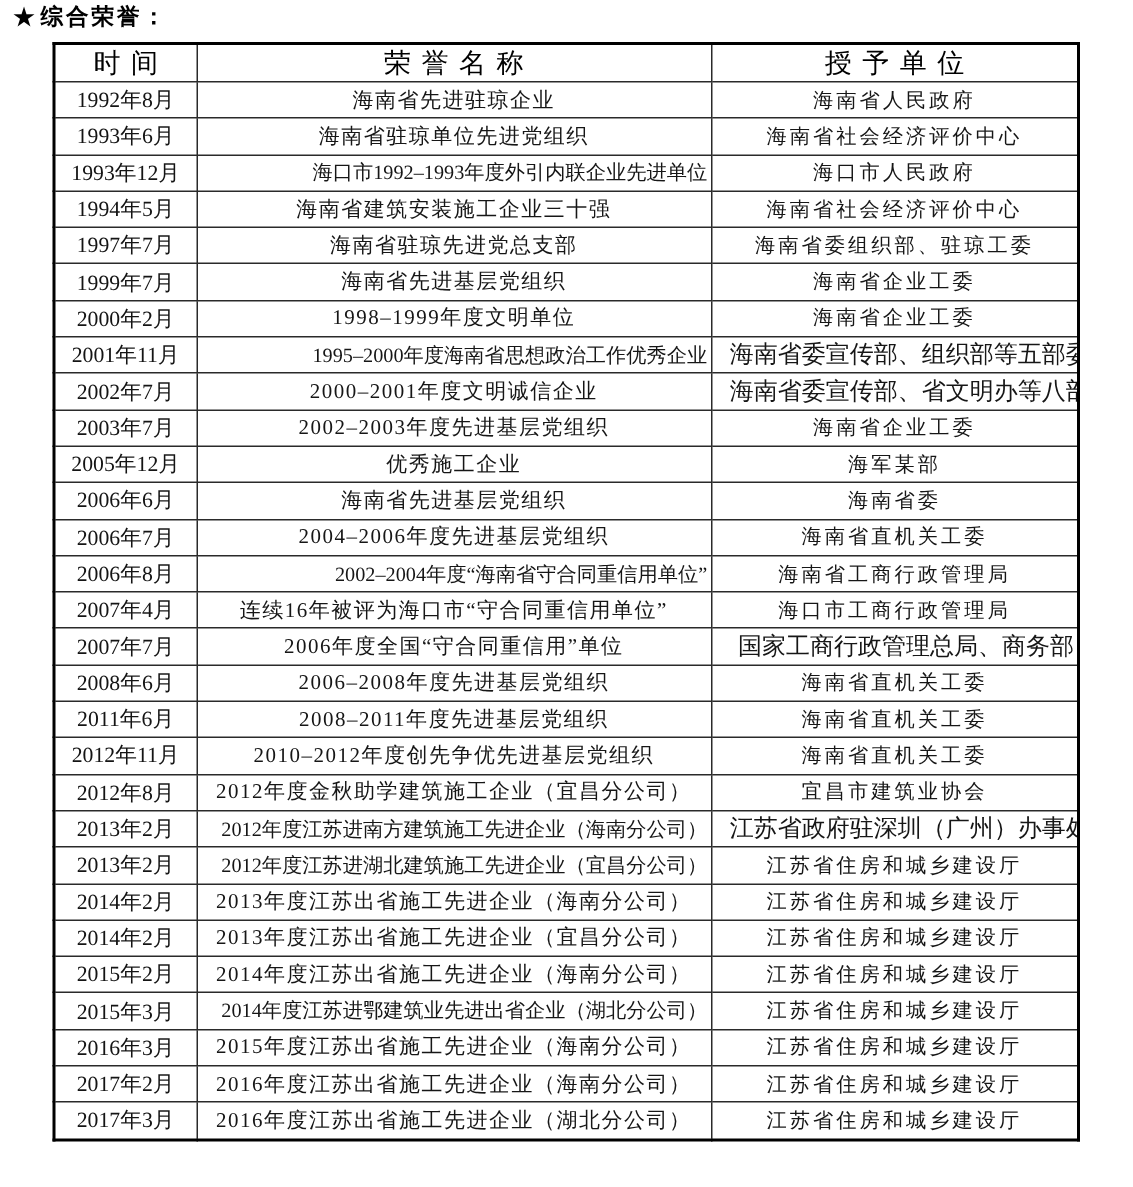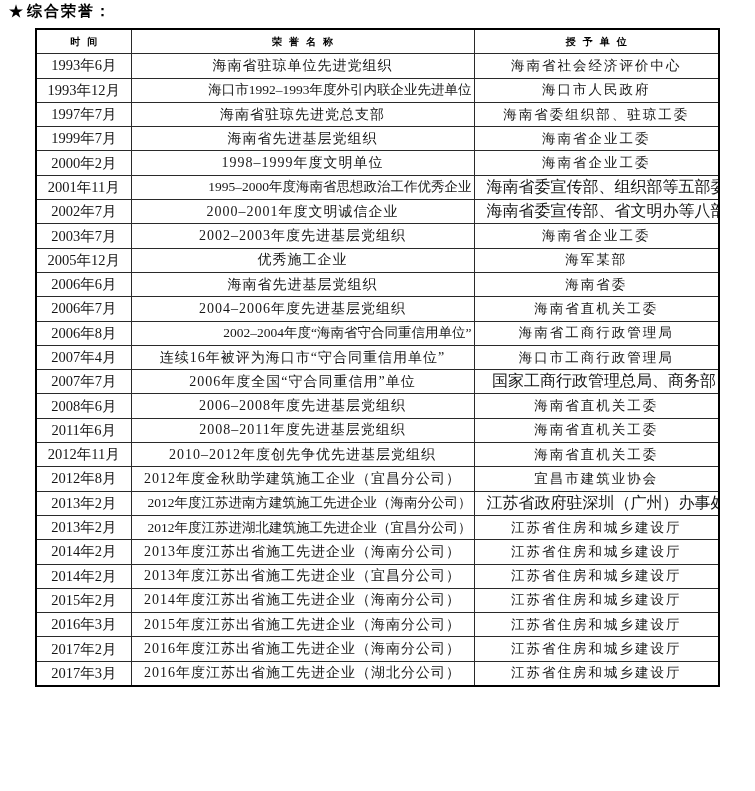--- a/index.html
+++ b/index.html
@@ -22,21 +22,21 @@
   col.c-time{width:95px;}
   col.c-honor{width:343px;}
   col.c-unit{width:245px;}
   th,td{
     border:1px solid #2a2a2a;
     height:23.3px;
     text-align:center;vertical-align:middle;
     padding:0 2px;overflow:hidden;white-space:nowrap;
   }
   th{
-    font-size:10px;font-weight:bold;color:#000;
+    font-size:18px;font-weight:normal;color:#000;
     letter-spacing:7px;text-indent:7px;
   }
   td.col-time{font-size:14.5px;letter-spacing:0;color:#141414;}
   td.col-honor{font-size:14px;letter-spacing:1px;color:#161616;}
   td.col-unit{font-size:13.5px;letter-spacing:2px;color:#161616;}
   td.tight{letter-spacing:0;font-size:13.5px;text-align:right;}
   td.col-unit.tight{font-size:16px;padding-left:12px;}
 </style>
 </head>
 <body>
@@ -53,30 +53,40 @@
   </colgroup>
   <thead>
     <tr>
       <th>时间</th>
       <th>荣誉名称</th>
       <th>授予单位</th>
     </tr>
   </thead>
   <tbody id="rows">
       <tr>
+        <td class="col-time">1992年8月</td>
+        <td class="col-honor">海南省先进驻琼企业</td>
+        <td class="col-unit">海南省人民政府</td>
+      </tr>
+      <tr>
         <td class="col-time">1993年6月</td>
         <td class="col-honor">海南省驻琼单位先进党组织</td>
         <td class="col-unit">海南省社会经济评价中心</td>
       </tr>
       <tr>
         <td class="col-time">1993年12月</td>
         <td class="col-honor tight">海口市1992–1993年度外引内联企业先进单位</td>
         <td class="col-unit">海口市人民政府</td>
       </tr>
       <tr>
+        <td class="col-time">1994年5月</td>
+        <td class="col-honor">海南省建筑安装施工企业三十强</td>
+        <td class="col-unit">海南省社会经济评价中心</td>
+      </tr>
+      <tr>
         <td class="col-time">1997年7月</td>
         <td class="col-honor">海南省驻琼先进党总支部</td>
         <td class="col-unit">海南省委组织部、驻琼工委</td>
       </tr>
       <tr>
         <td class="col-time">1999年7月</td>
         <td class="col-honor">海南省先进基层党组织</td>
         <td class="col-unit">海南省企业工委</td>
       </tr>
       <tr>
@@ -165,20 +175,25 @@
         <td class="col-unit">江苏省住房和城乡建设厅</td>
       </tr>
       <tr>
         <td class="col-time">2014年2月</td>
         <td class="col-honor">2013年度江苏出省施工先进企业（宜昌分公司）</td>
         <td class="col-unit">江苏省住房和城乡建设厅</td>
       </tr>
       <tr>
         <td class="col-time">2015年2月</td>
         <td class="col-honor">2014年度江苏出省施工先进企业（海南分公司）</td>
+        <td class="col-unit">江苏省住房和城乡建设厅</td>
+      </tr>
+      <tr>
+        <td class="col-time">2015年3月</td>
+        <td class="col-honor tight">2014年度江苏进鄂建筑业先进出省企业（湖北分公司）</td>
         <td class="col-unit">江苏省住房和城乡建设厅</td>
       </tr>
       <tr>
         <td class="col-time">2016年3月</td>
         <td class="col-honor">2015年度江苏出省施工先进企业（海南分公司）</td>
         <td class="col-unit">江苏省住房和城乡建设厅</td>
       </tr>
       <tr>
         <td class="col-time">2017年2月</td>
         <td class="col-honor">2016年度江苏出省施工先进企业（海南分公司）</td>

